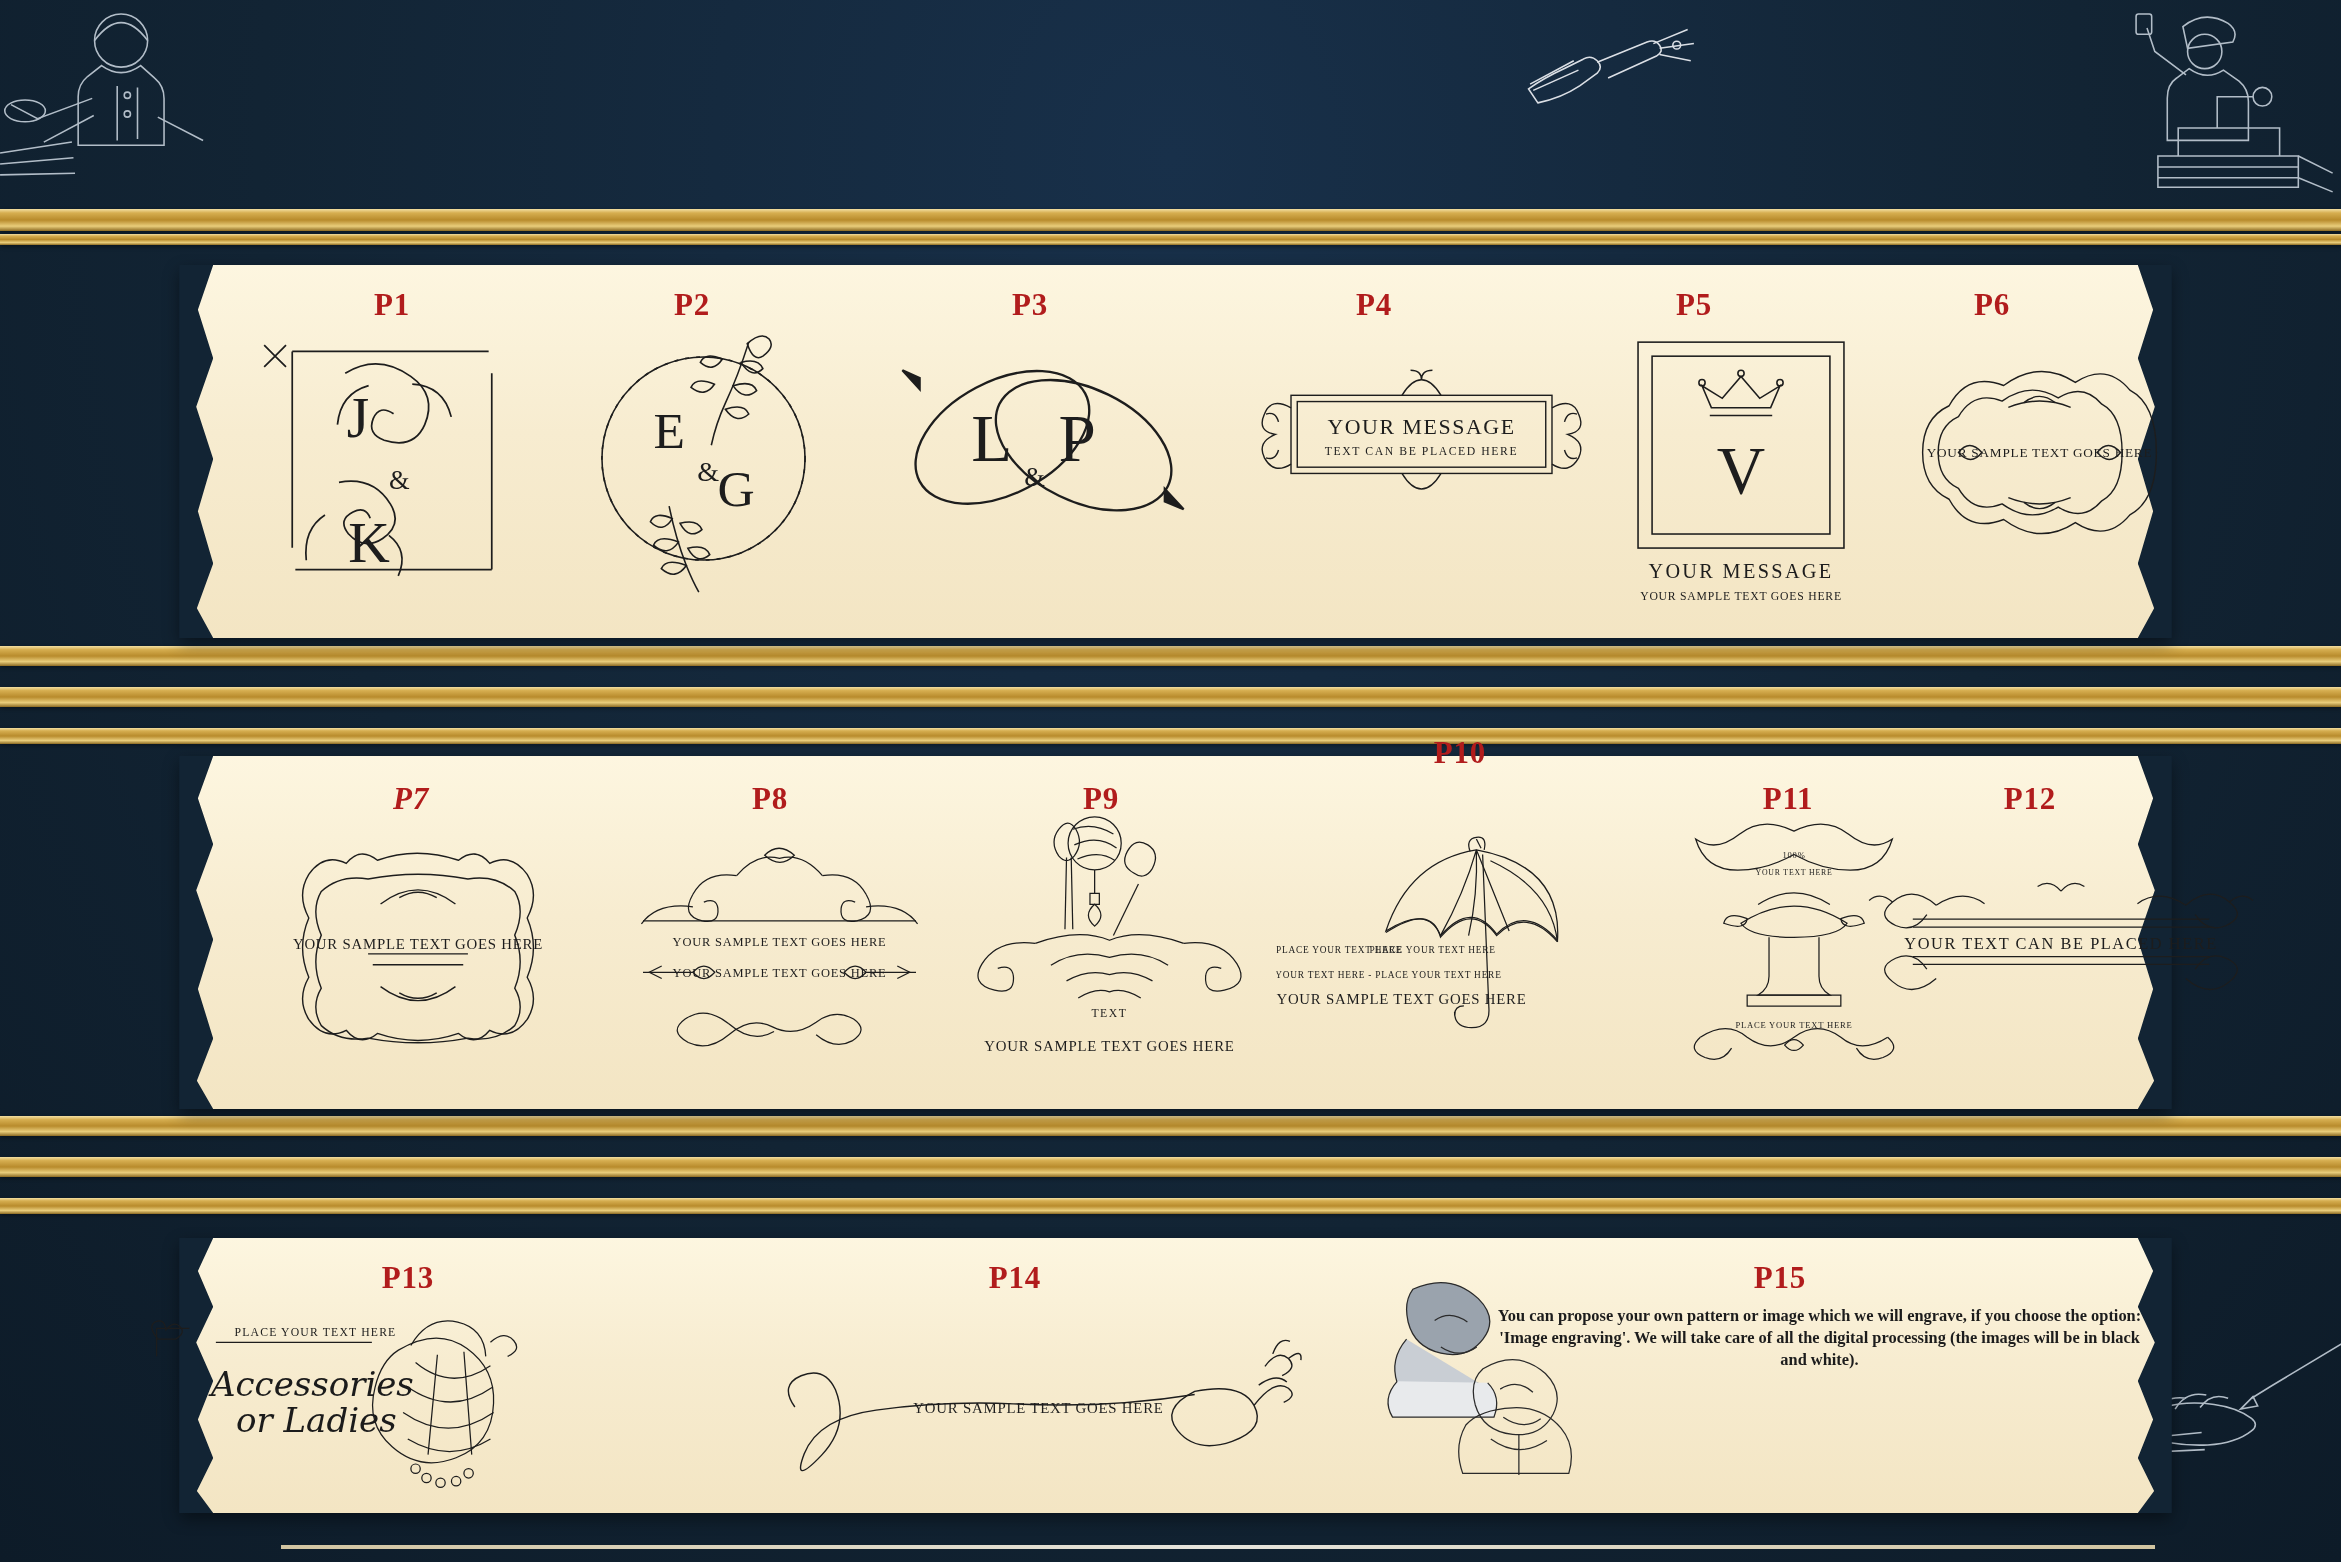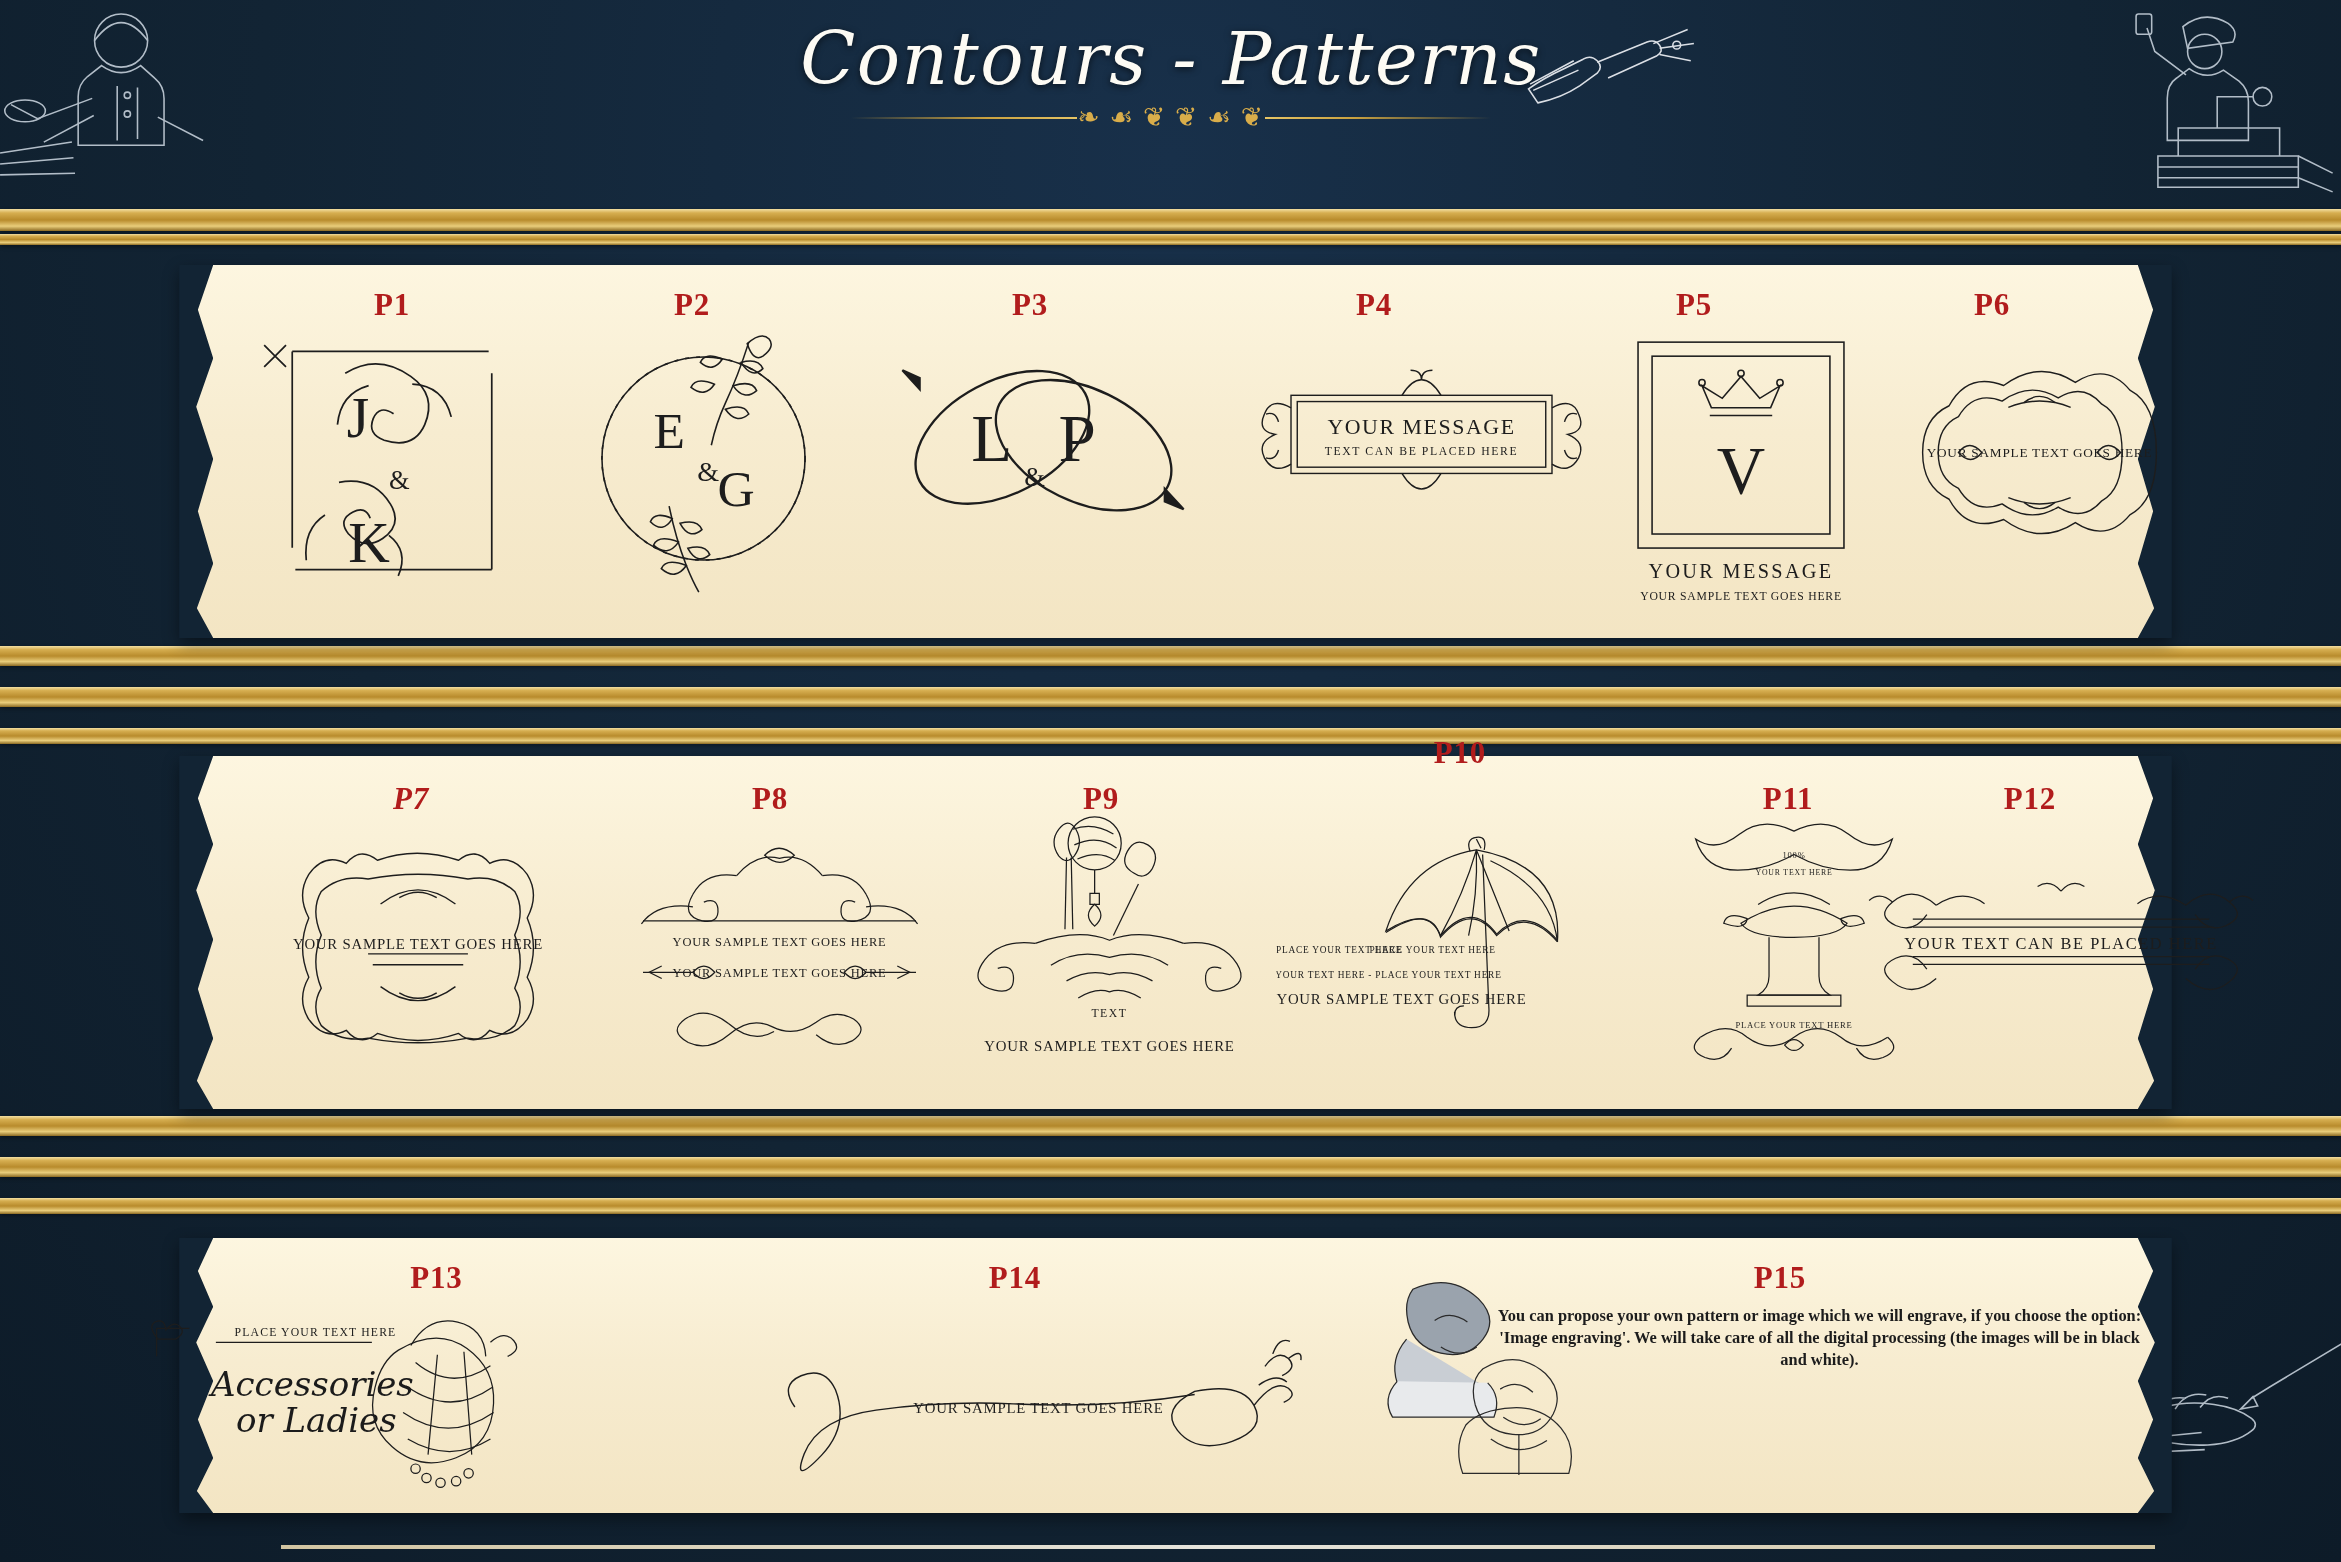--- a/index.html
+++ b/index.html
@@ -149,26 +149,20 @@
   <div class="corner corner-br">
     <svg width="234" height="148" viewBox="0 0 300 190" fill="none" stroke="#cfd9e3" stroke-width="2">
       <path d="M300 24 l-90 54 l-26 16"></path>
       <path d="M186 92 l-16 16 l22 -4 z"></path>
       <path d="M40 120 q40 -26 96 -18 q30 4 48 18 q10 8 0 16 q-20 16 -56 18 q-50 2 -88 -14 z"></path>
       <path d="M54 116 q16 -26 46 -22 M86 108 q14 -24 40 -18 M118 106 q14 -20 36 -12"></path>
       <path d="M0 150 l120 -12 M0 166 l124 -6"></path>
     </svg>
   </div>
 
-  <div class="title-wrap">
-    <div class="title">Contours - Patterns</div>
-    <div class="title-rule">
-      <div class="flourish">❧ ☙ ❦ ❦ ☙ ❦</div>
-    </div>
-  </div>
 
   <div class="tool-icon">
     <svg width="180" height="78" viewBox="0 0 230 100" fill="none" stroke="#e6e9ee" stroke-width="2">
       <path d="M8 78 q20 -14 46 -26 l24 -12 q10 -6 18 2 q8 8 0 16 l-22 16 q-24 16 -54 22 z"></path>
       <path d="M10 72 l56 -30 M14 80 l58 -26"></path>
       <path d="M96 44 l64 -26 q10 -4 16 4 q6 8 -4 14 l-62 28"></path>
       <path d="M168 20 l44 -18 M176 26 l44 -6 M176 34 l40 8"></path>
       <circle cx="198" cy="22" r="5"></circle>
     </svg>
   </div>
@@ -390,21 +384,21 @@
       <path d="M410 134 q30 26 56 4 q22 -18 -4 -30 q-24 -10 -40 14"></path>
       <text x="250" y="96" text-anchor="middle" font-family="Liberation Serif, serif" font-size="21" letter-spacing="2" fill="#1d1d1d" stroke="none">YOUR TEXT CAN BE PLACED HERE</text>
     </svg>
   </div>
 
   <div class="strip" style="top:1238px;left:180px;width:1991px;height:275px;">
     <div class="torn-l"></div>
     <div class="torn-r"></div>
   </div>
 
-  <div class="pcode" style="top:1260px;left:408px;width:109px;text-align:right;">P13</div>
+  <div class="pcode" style="top:1260px;left:408px;width:109px;">P13</div>
   <div class="pcode" style="top:1260px;left:1015px;width:109px;">P14</div>
   <div class="pcode" style="top:1260px;left:1780px;width:109px;">P15</div>
 
   <div class="cell" style="top:1308px;left:375px;width:484px;">
     <svg width="468" height="195" viewBox="0 0 600 250" fill="none" stroke="#1d1d1d" stroke-width="1.6">
       <path d="M20 26 l0 36 M20 26 l42 0"></path>
       <path d="M22 40 q-14 -16 -4 -22 q12 -6 14 10 q10 -12 18 -4 q8 8 -6 16z"></path>
       <text x="120" y="36" font-family="Liberation Serif, serif" font-size="15" letter-spacing="1.5" fill="#1d1d1d" stroke="none">PLACE YOUR TEXT HERE</text>
       <path d="M96 44 l200 0"></path>
       <path d="M330 54 q50 -30 88 -2 q36 26 34 70 q-2 52 -48 70 q-46 18 -82 -14 q-34 -30 -22 -76 q8 -34 30 -48z"></path>

